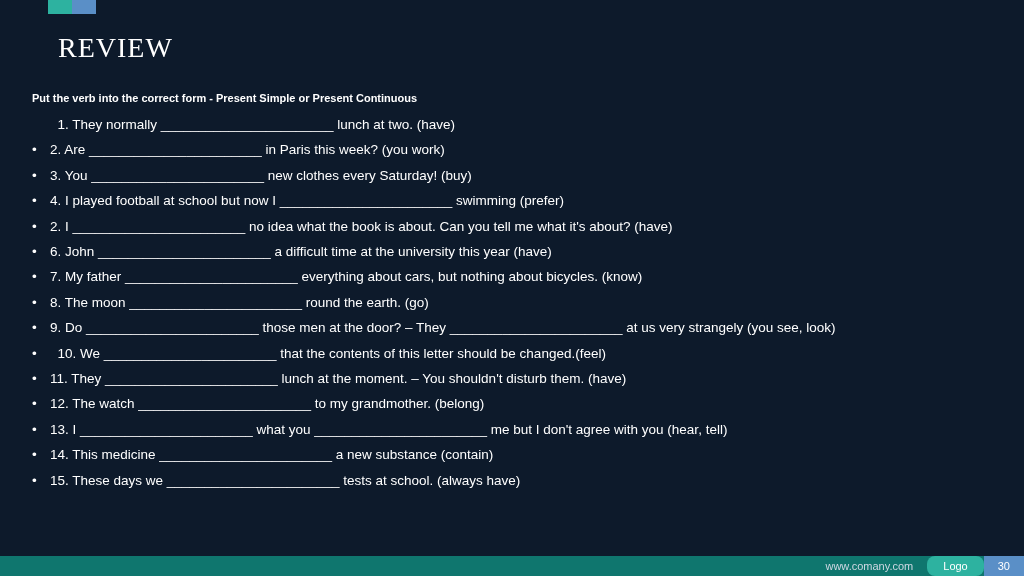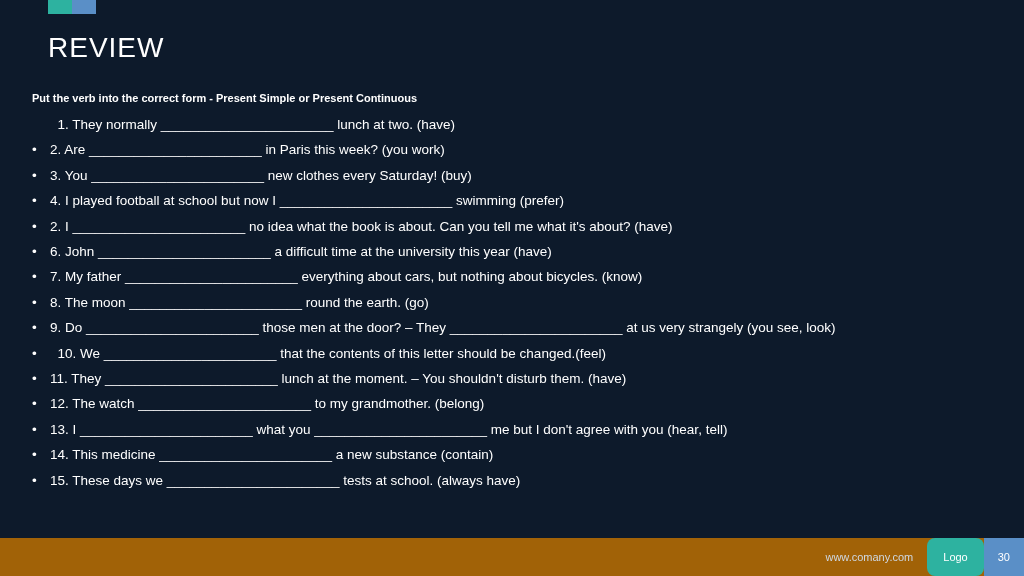--- a/index.html
+++ b/index.html
@@ -8,35 +8,35 @@
     background: #0d1a2b;
     font-family: "Segoe UI", Arial, sans-serif;
     color: #ffffff;
     position: relative;
     overflow: hidden;
   }
   .accent-blocks { position: absolute; top: 0; left: 48px; display: flex; }
   .accent-a { width: 24px; height: 14px; background: #2db2a0; }
   .accent-b { width: 24px; height: 14px; background: #5a8fc7; }
   .title {
-    position: absolute; top: 32px; left: 48px;
-    font-family: Liberation Sans, sans-serif;
+    position: absolute; top: 32px; left: 58px;
+    font-family: Liberation Serif, serif;
     font-weight: 400; letter-spacing: 1px;
     font-size: 28px; color: #ffffff;
   }
   .content { position: absolute; top: 92px; left: 32px; right: 32px; }
   .instruction { font-size: 11px; font-weight: 600; margin-bottom: 12px; }
   .qlist { font-size: 13.5px; line-height: 1.35; }
   .qlist .row { display: flex; align-items: baseline; margin-bottom: 7.2px; }
   .qlist .bullet { width: 18px; text-align: left; }
   .qlist .first .bullet { visibility: hidden; }
   .qlist .text { white-space: pre; }
   .footer {
     position: absolute; bottom: 0; left: 0; right: 0;
-    height: 38px; background: #a16207;
+    height: 20px; background: #0f766e;
     display: flex; align-items: stretch; justify-content: flex-end;
     font-size: 11px;
   }
   .footer .url { display: flex; align-items: center; padding: 0 14px; color: #cfd8e3; }
   .footer .logo { display: flex; align-items: center; padding: 0 16px; background: #2db2a0; color: #fff; border-radius: 8px; }
   .footer .pagenum { display: flex; align-items: center; padding: 0 14px; background: #5a8fc7; color: #fff; }
 </style>
 </head>
 <body>
 

